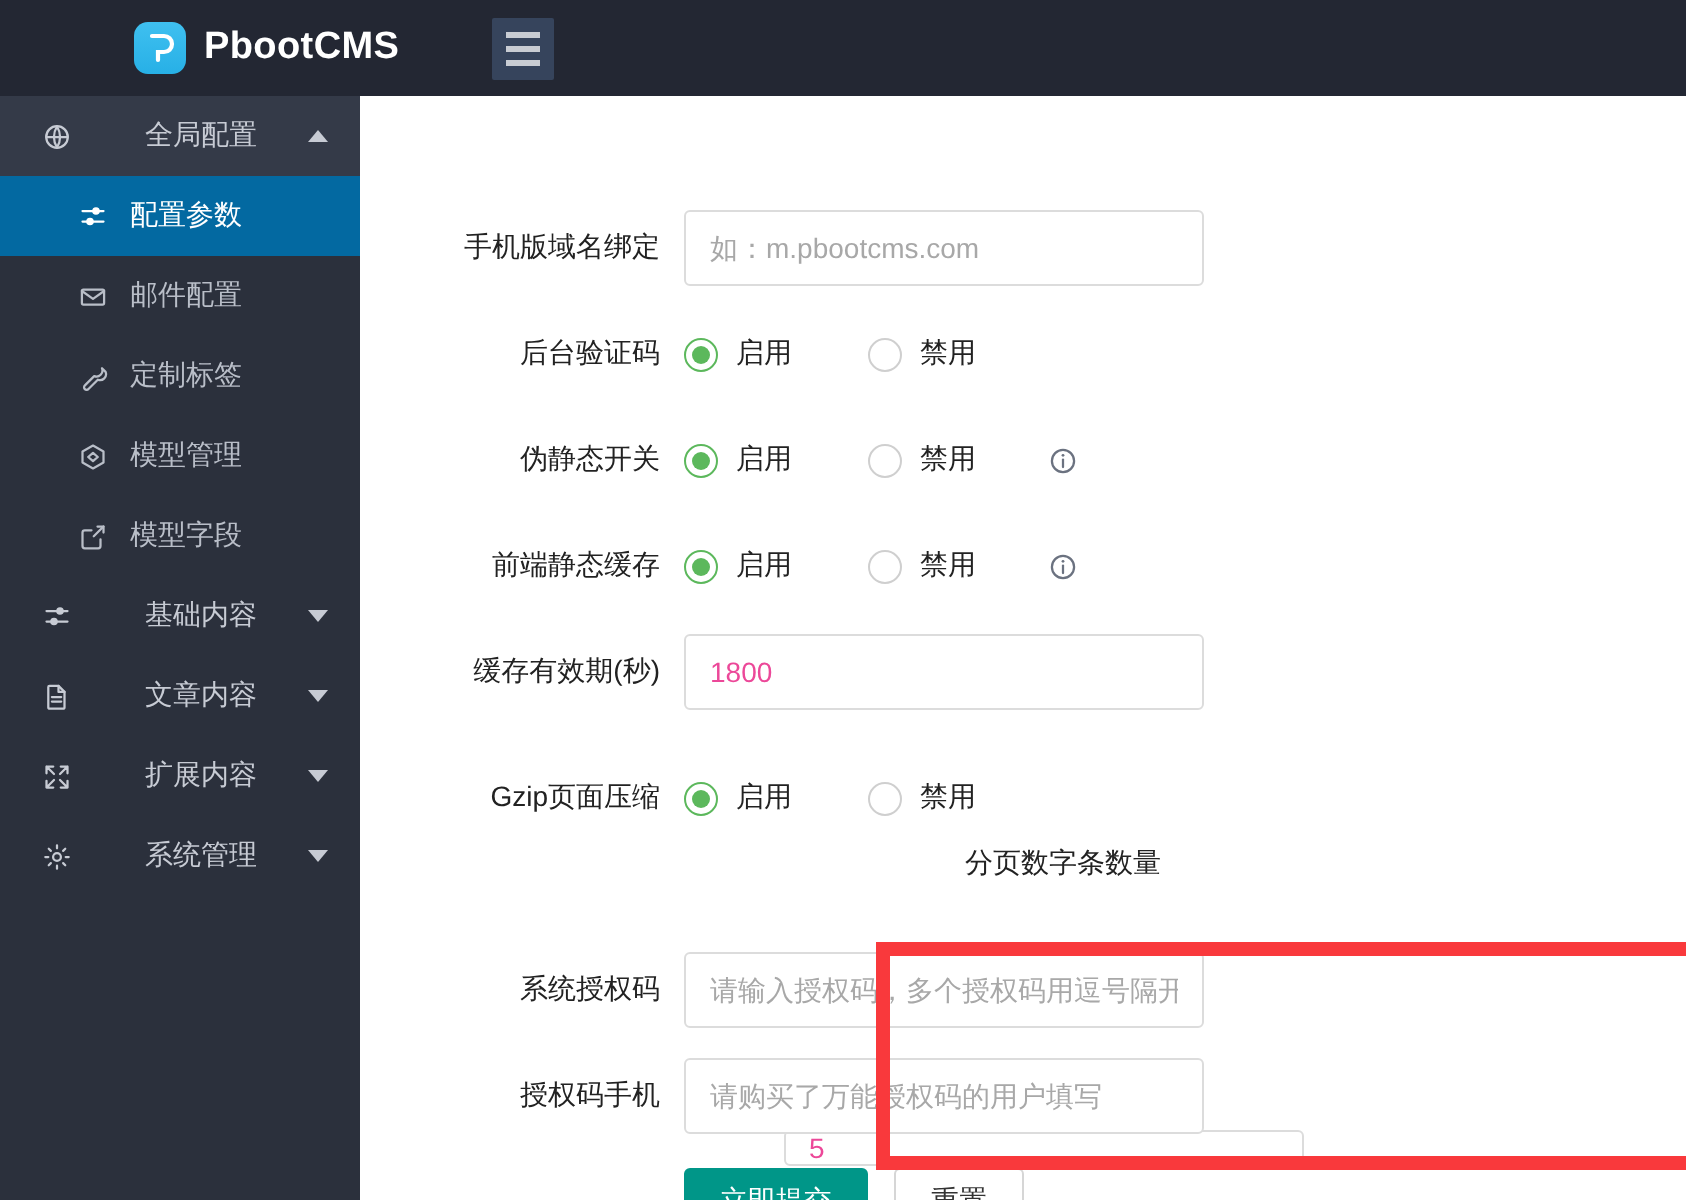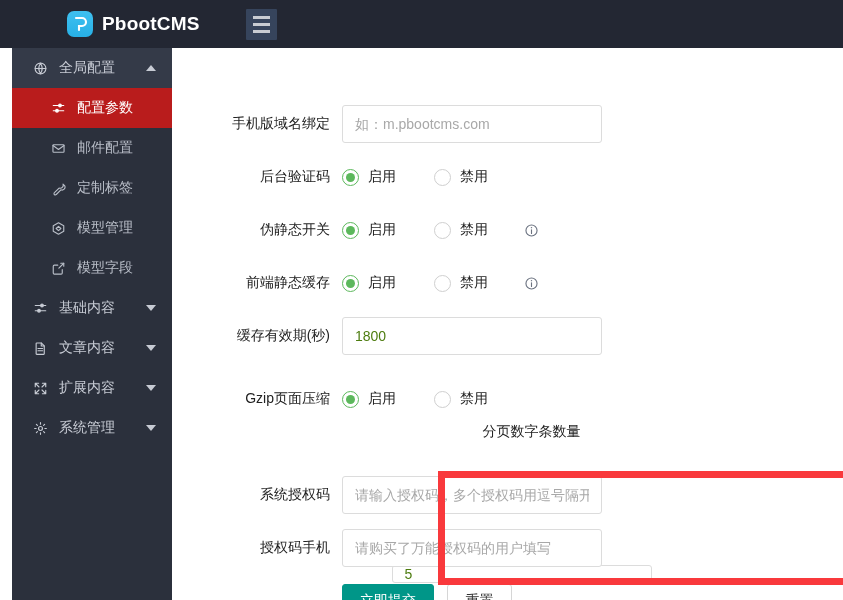--- a/index.html
+++ b/index.html
@@ -34,22 +34,23 @@
   #hamburger {
     margin-left: -2px;
     width: 31px; height: 31px; background: #36445c;
     display: flex; flex-direction: column; align-items: center; justify-content: center;
     gap: 4px; cursor: pointer; border-radius: 1px;
   }
   #hamburger i { display: block; width: 17px; height: 3px; background: #c8ccd3; }
 
   
   #sidebar {
-    position: absolute; left: 12px; top: 48px; width: 160px; height: 552px;
+    position: absolute; left: 0; top: 48px; width: 180px; height: 552px;
     background: #2b303c;
+    text-align: center;
   }
   .menu-group-head {
     height: 40px; display: flex; align-items: center;
     padding: 0 16px 0 18px; color: #c7cbd4; font-size: 14px;
     background: #343a48; cursor: pointer; position: relative;
   }
   .menu-group-head.flat { background: #2b303c; }
   .menu-group-head .mi {
     width: 20px; flex: 0 0 20px; display: flex; align-items: center; justify-content: center;
     color: #c7cbd4; margin-right: 9px;
@@ -80,21 +81,21 @@
   .form-row {
     position: absolute; left: 0; width: 643px; height: 38px;
     display: flex; align-items: center;
   }
   .f-label {
     width: 142px; flex: 0 0 142px; text-align: right; padding-right: 12px;
     font-size: 14px; color: #222222; white-space: nowrap;
   }
   .f-input {
     width: 260px; height: 38px; border: 1px solid #dcdcdc; border-radius: 3px;
-    background: #fff; font-size: 14px; color: #4d7c0f; padding: 0 12px;
+    background: #fff; font-size: 14px; color: #ec4899; padding: 0 12px;
     font-family: inherit; outline: none;
   }
   .f-input::placeholder { color: #a8a8a8; }
 
   .radio-set { display: flex; align-items: center; }
   .radio-opt { display: flex; align-items: center; cursor: pointer; }
   .radio-opt + .radio-opt { margin-left: 38px; }
   .rdot {
     width: 17px; height: 17px; border-radius: 50%;
     border: 1px solid #cfcfcf; background: #fff;
@@ -151,21 +152,21 @@
       <span class="mi">
         <svg width="15" height="15" viewBox="0 0 20 20" fill="none" stroke="#c7cbd4" stroke-width="1.5" stroke-linecap="round" stroke-linejoin="round">
           <circle cx="10" cy="10" r="7.2"></circle>
           <path d="M3 10h14M10 3a13 13 0 0 1 0 14a13 13 0 0 1 0-14"></path>
         </svg>
       </span>
       <span class="mlabel">全局配置</span>
       <span class="caret up"></span>
     </div>
     <div class="submenu">
-      <div class="menu-item active" style="background: #b91c1c;">
+      <div class="menu-item active" style="background: #0369a1;">
         <span class="mi">
           <svg width="15" height="15" viewBox="0 0 20 20" fill="none" stroke="#ffffff" stroke-width="1.5" stroke-linecap="round" stroke-linejoin="round">
             <path d="M3 6h7M14 6h3M3 13h3M10 13h7"></path>
             <circle cx="12" cy="6" r="1.8" fill="#ffffff"></circle>
             <circle cx="8" cy="13" r="1.8" fill="#ffffff"></circle>
           </svg>
         </span>
         <span>配置参数</span>
       </div>
       <div class="menu-item">

